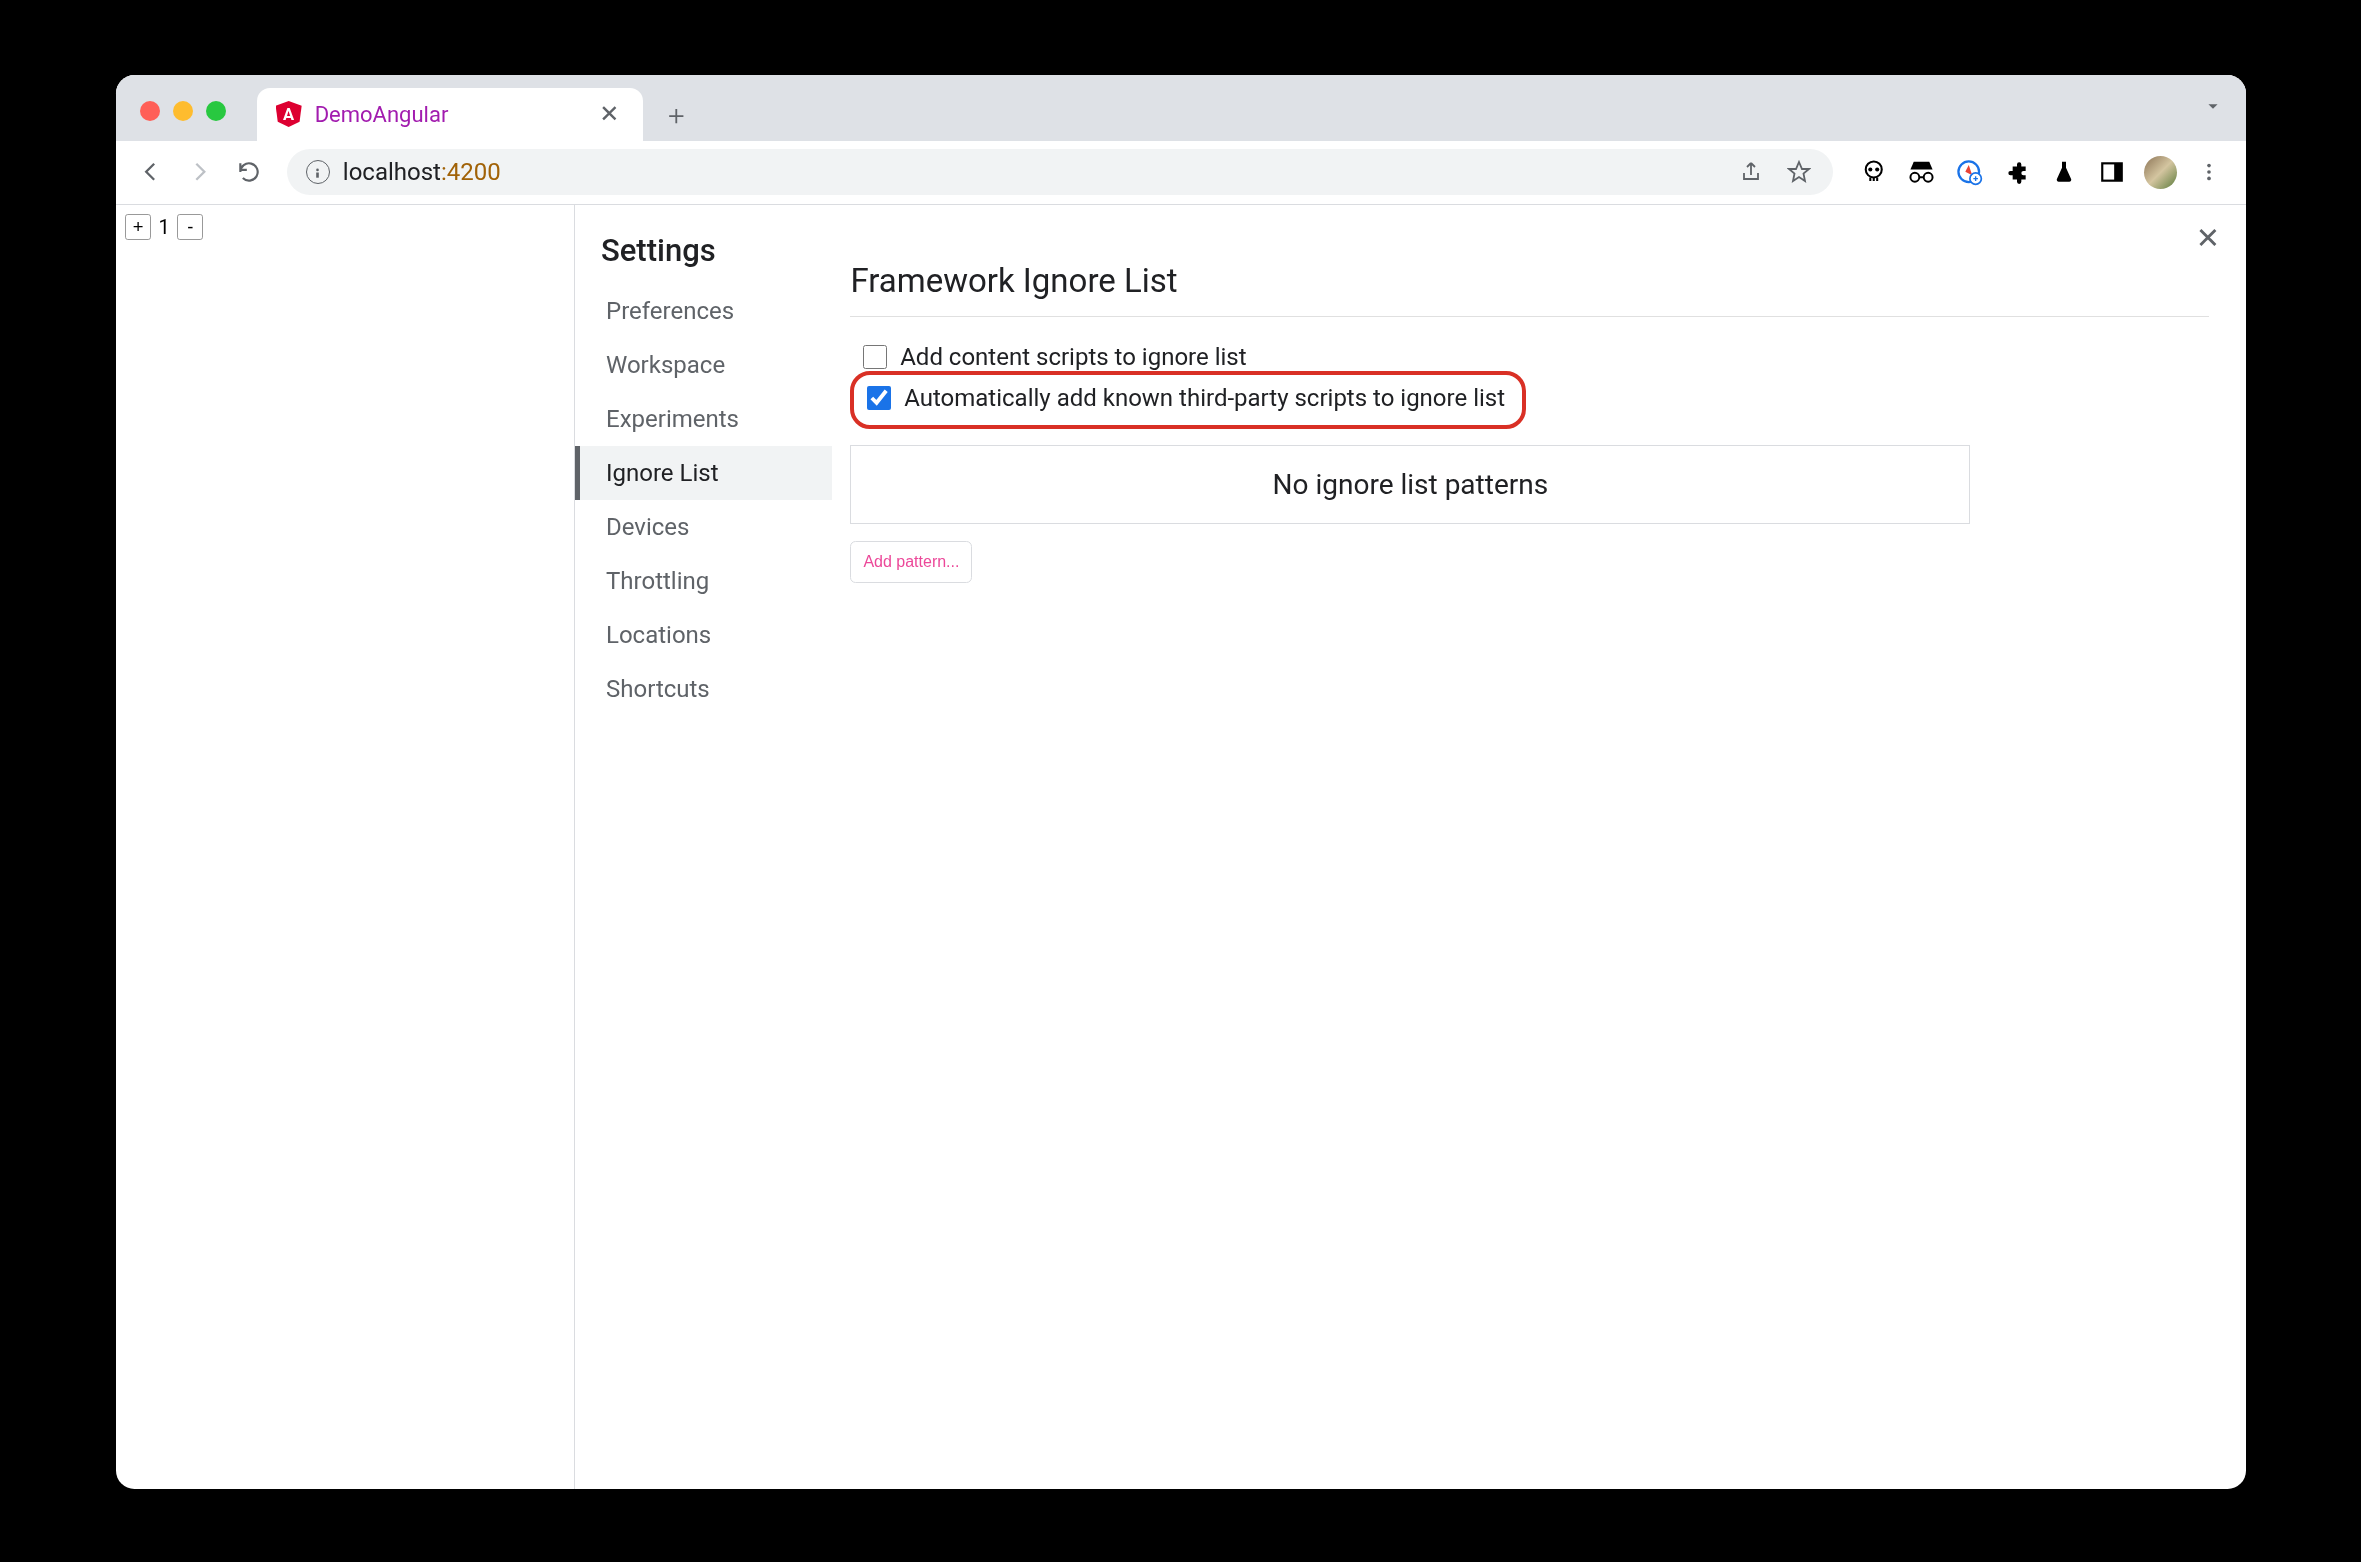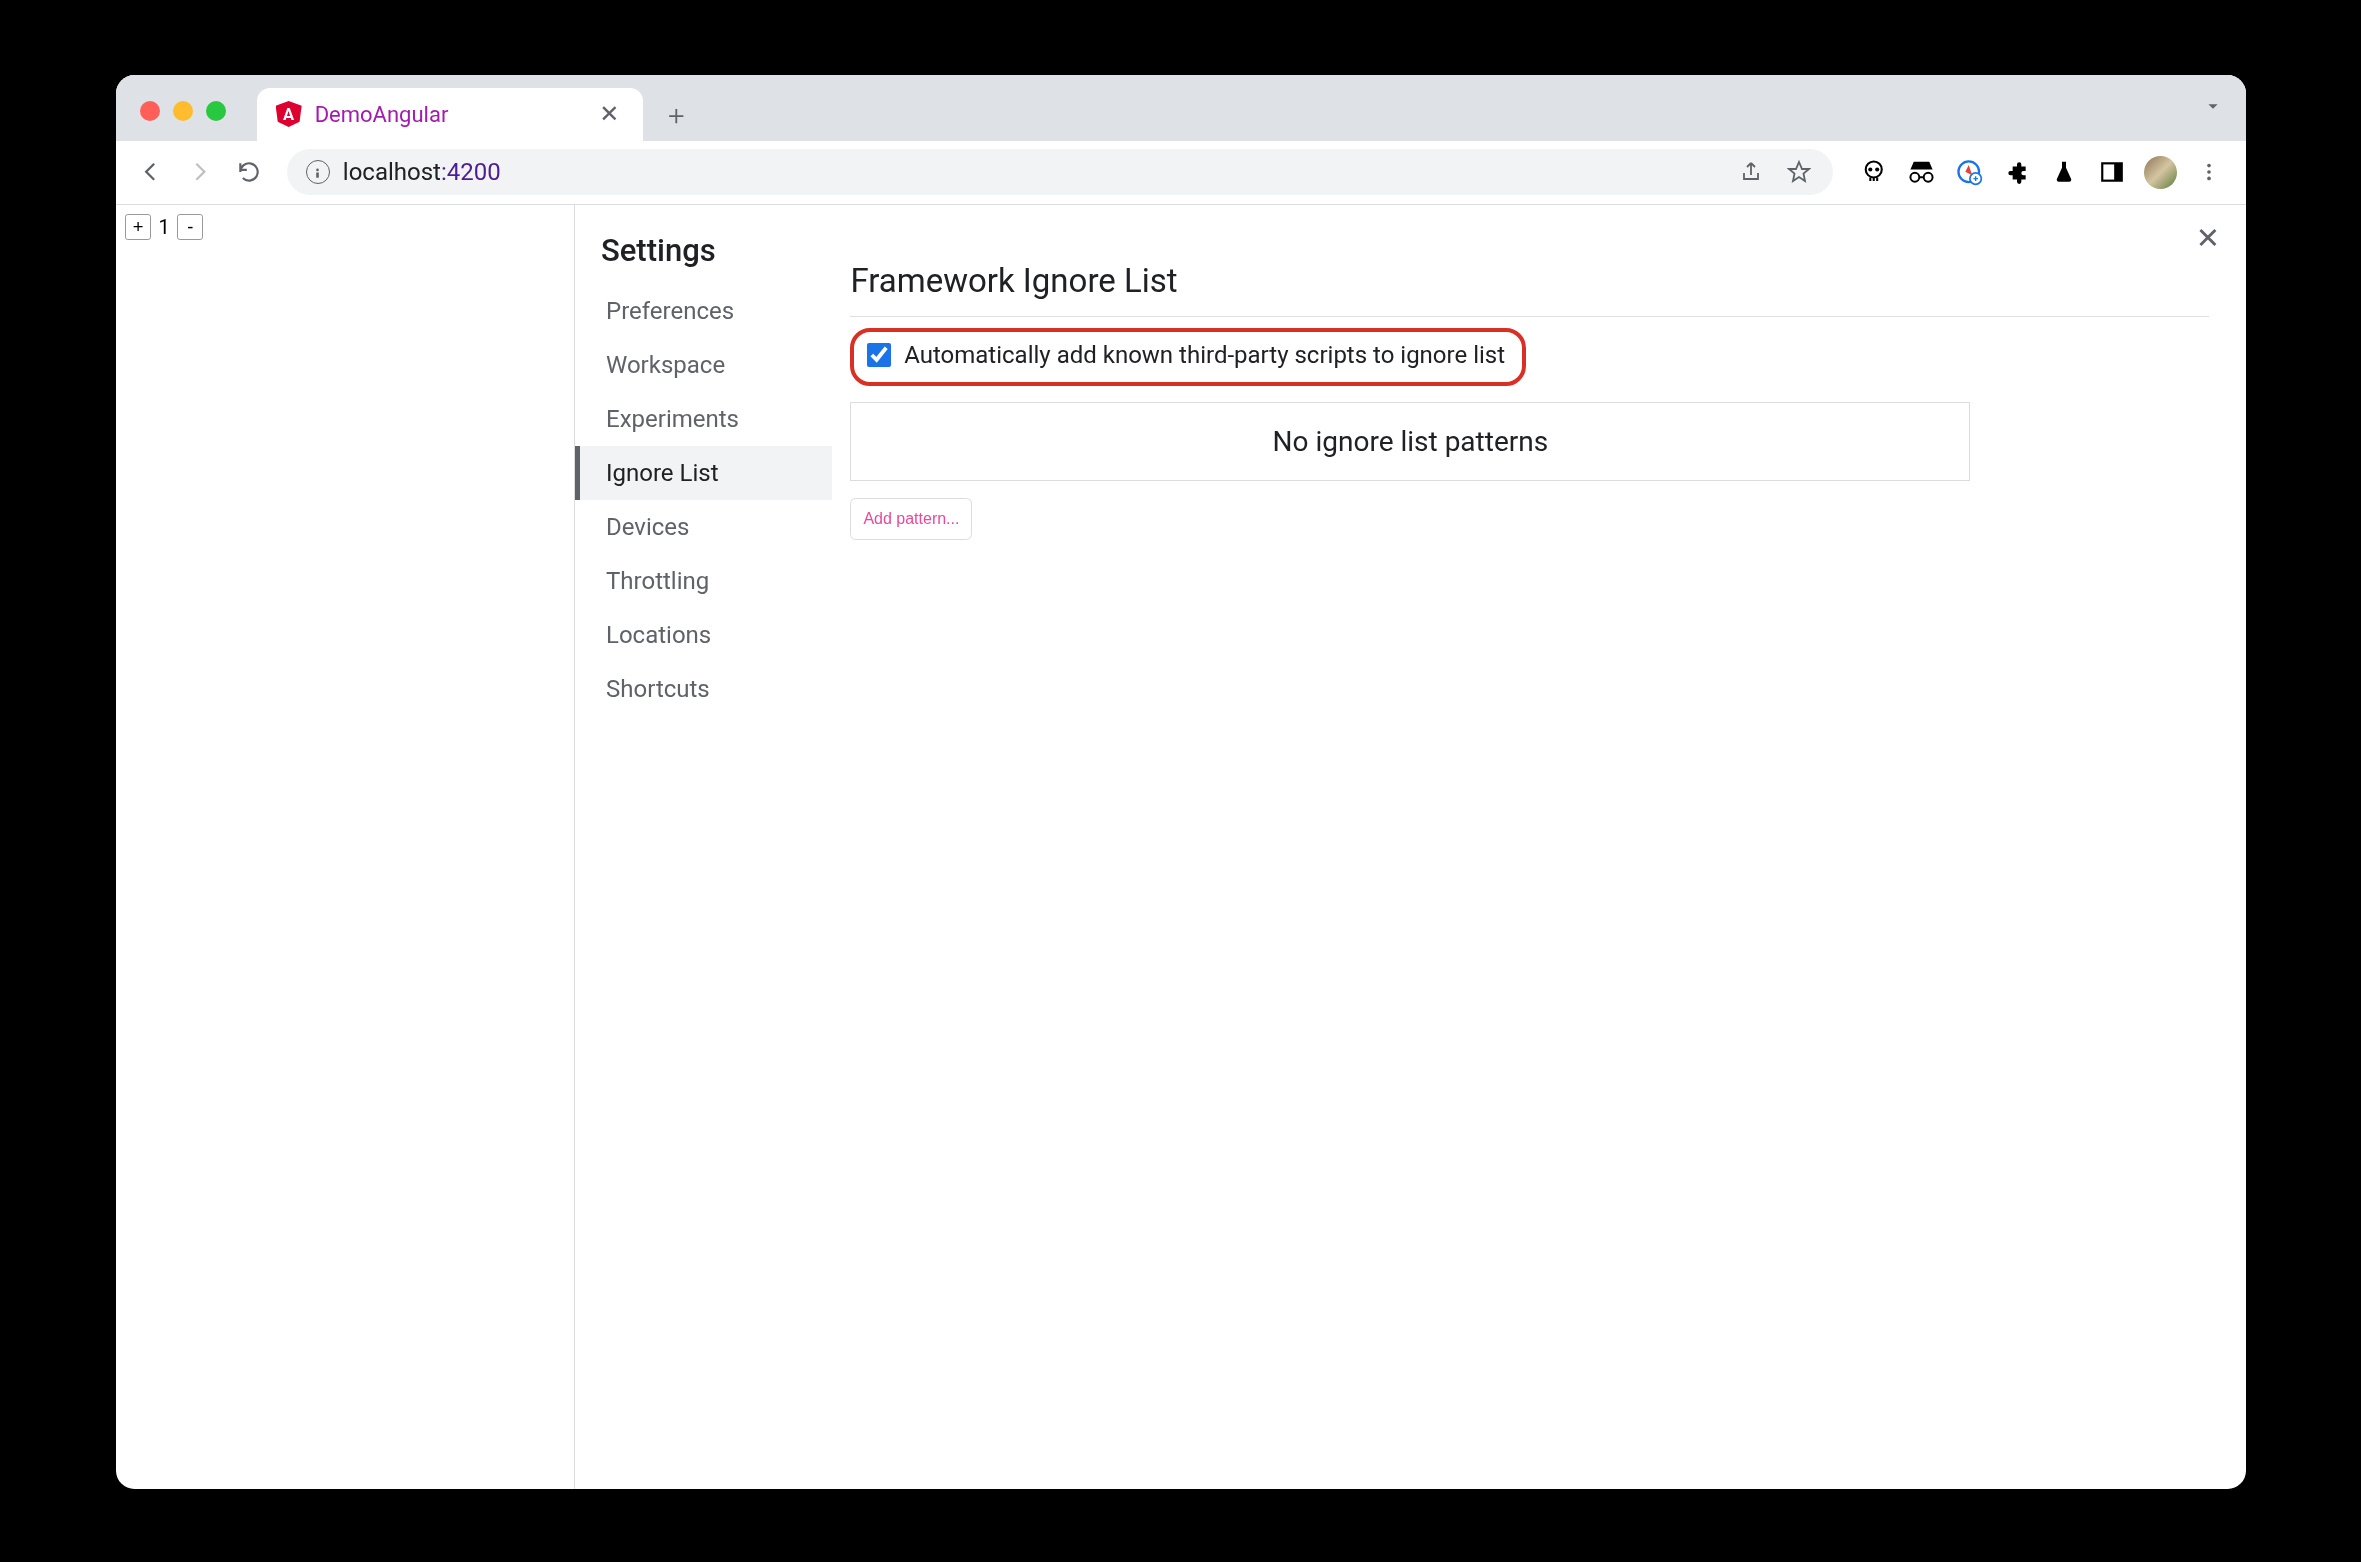--- a/index.html
+++ b/index.html
@@ -103,21 +103,21 @@
       margin: 0 9.2px;
     }
     .site-info {
       width: 24px; height: 24px;
       border: 1.8px solid #5f6368;
       border-radius: 50%;
       display: flex; align-items: center; justify-content: center;
       color: #5f6368;
     }
     .url { font-size: 24px; color: #202124; }
-    .url .path { color: #4c1d95; }
+    .url .path { color: #a16207; }
     .omnibox-right { margin-left: auto; display: flex; gap: 16.5px; align-items: center; }
     .tb-icon { width: 31px; height: 31px; display:flex; align-items:center; justify-content:center; color:#5f6368; cursor:pointer; }
     .ext-icons { display: flex; gap: 16.5px; align-items: center; padding: 0 7.3px; }
     .avatar {
       width: 33px; height: 33px; border-radius: 50%;
       background: linear-gradient(135deg, #8b7355 0%, #d4c5a0 50%, #5a7a3a 100%);
     }
     
     .content {
       flex: 1;
@@ -373,20 +373,24 @@
         <div class="settings-nav-item active">Ignore List</div>
         <div class="settings-nav-item">Devices</div>
         <div class="settings-nav-item">Throttling</div>
         <div class="settings-nav-item">Locations</div>
         <div class="settings-nav-item">Shortcuts</div>
       </div>
 
       <div class="settings-main">
         <div class="panel-title">Framework Ignore List</div>
 
+        <label class="checkbox-row" style="margin-left:5.5px;">
+          <input type="checkbox" style="">
+          <span>Add content scripts to ignore list</span>
+        </label>
 
         <div class="highlight-box">
           <label class="checkbox-row">
             <input type="checkbox" checked="" style="">
             <span>Automatically add known third-party scripts to ignore list</span>
           </label>
         </div>
 
         <div class="pattern-box">No ignore list patterns</div>
 

